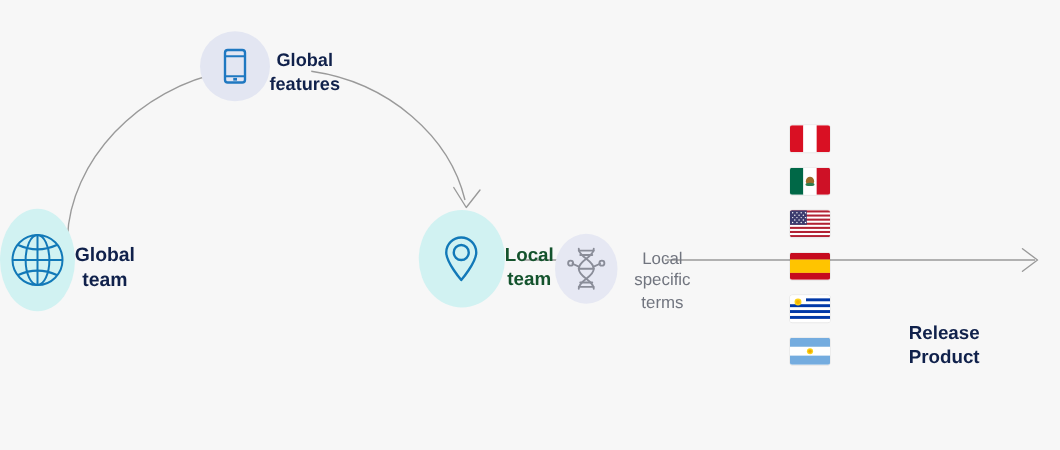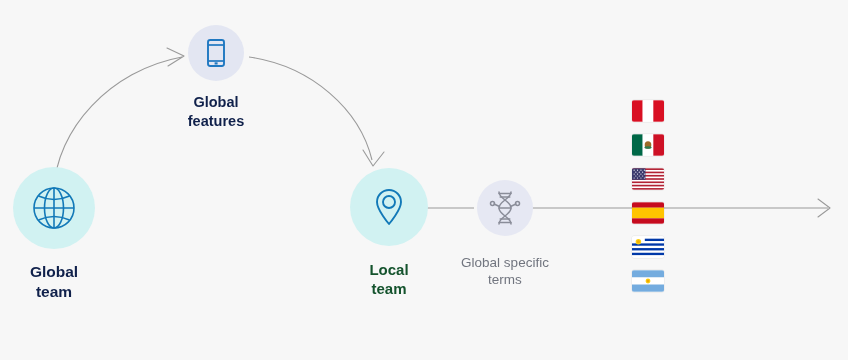--- a/index.html
+++ b/index.html
@@ -24,21 +24,21 @@
     position: absolute;
     left: 0;
     top: 0;
     width: 848px;
     height: 360px;
     pointer-events: none;
   }
   .node {
     position: absolute;
     display: flex;
-    flex-direction: column;
+    flex-direction: row;
     align-items: center;
   }
   .bubble {
     border-radius: 50%;
     display: flex;
     align-items: center;
     justify-content: center;
   }
   .node-label {
     text-align: center;
@@ -214,24 +214,28 @@
           <line x1="11" y1="19" x2="23" y2="19"></line>
           <line x1="12.2" y1="30" x2="21.8" y2="30"></line>
           <line x1="11" y1="33.5" x2="23" y2="33.5"></line>
           <line x1="6" y1="15" x2="11.5" y2="17.5"></line>
           <line x1="28" y1="15" x2="22.5" y2="17.5"></line>
           <circle cx="4.5" cy="14.5" r="2"></circle>
           <circle cx="29.5" cy="14.5" r="2"></circle>
         </g>
       </svg>
     </div>
-    <div class="node-label">Global specific
+    <div class="node-label">Local specific
 terms</div>
   </div>
 
+  <div class="node" id="node-release">
+    <div class="node-label">Release
+Product</div>
+  </div>
 
   <div id="flag-stack">
 
     <div class="flag">
       <svg width="32" height="22" viewBox="0 0 30 20">
         <rect x="0" y="0" width="10" height="20" fill="#d91023"></rect>
         <rect x="10" y="0" width="10" height="20" fill="#ffffff"></rect>
         <rect x="20" y="0" width="10" height="20" fill="#d91023"></rect>
       </svg>
     </div>

